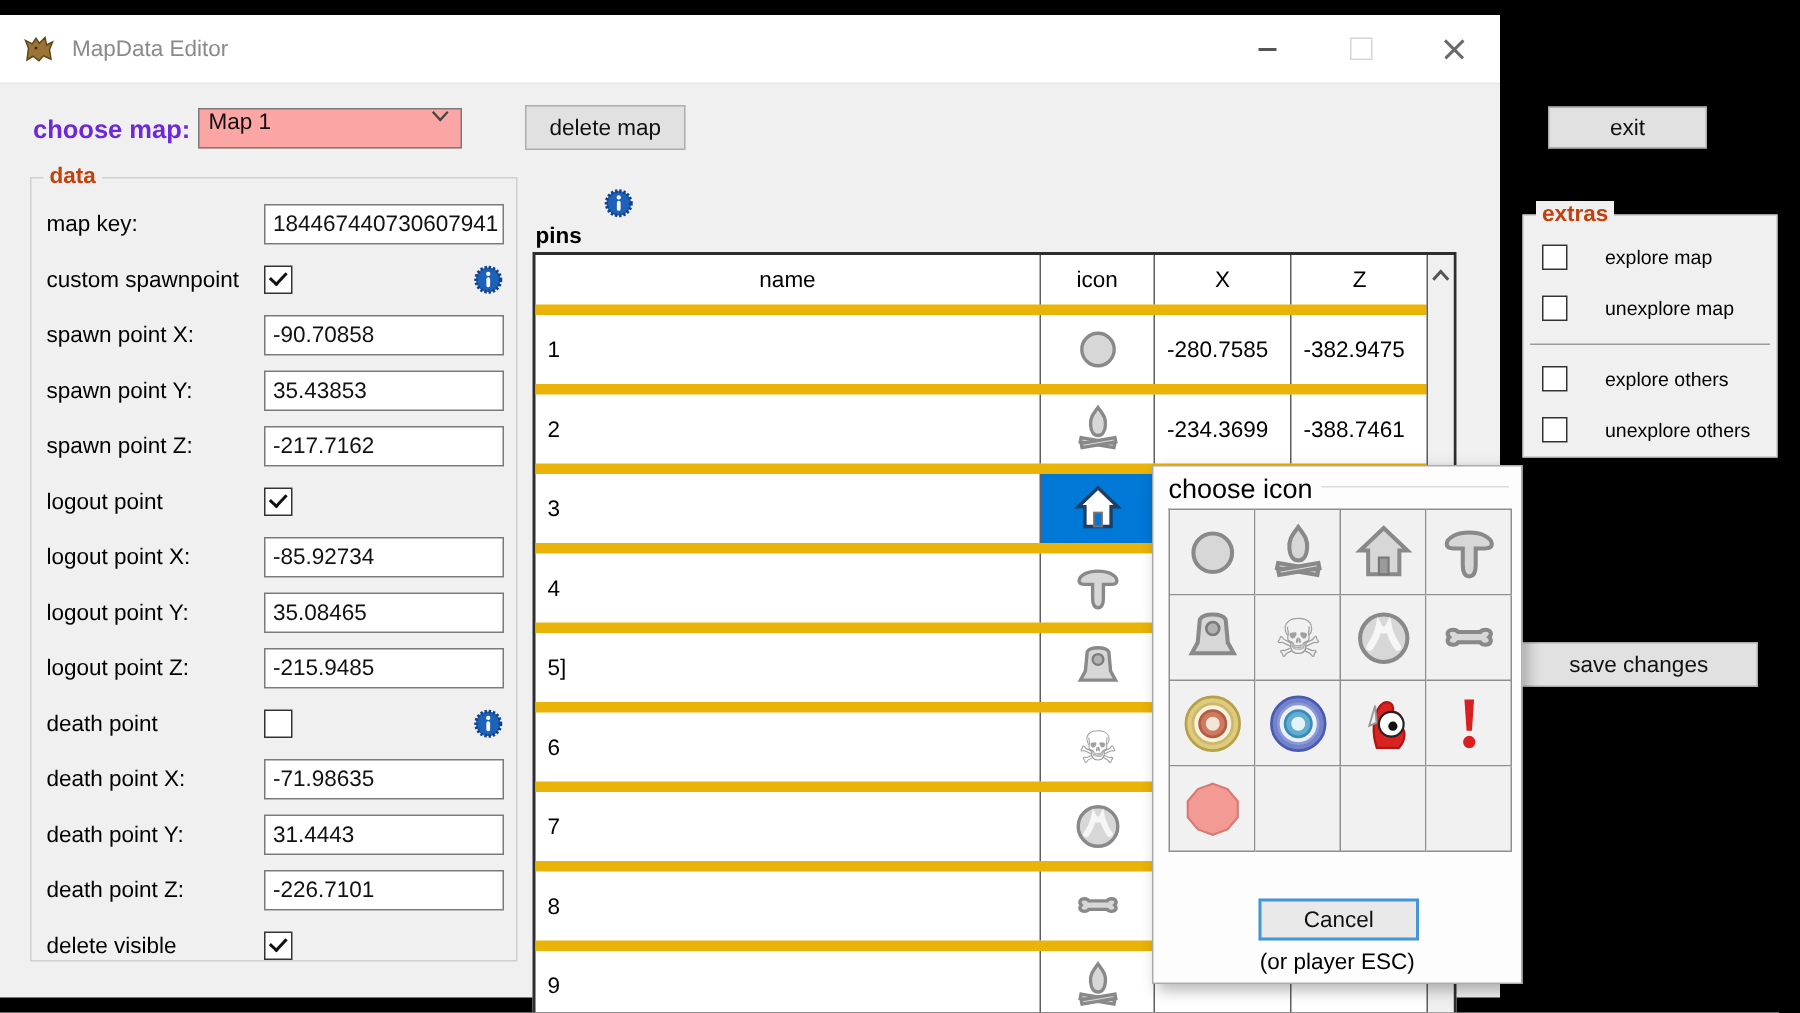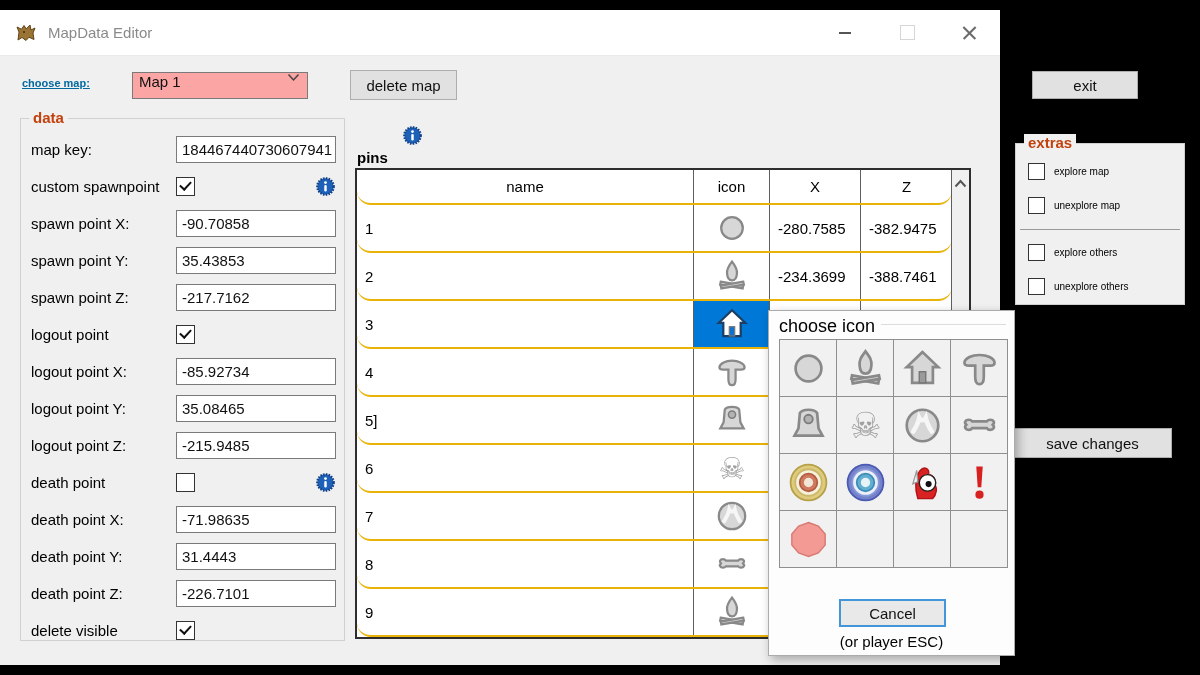--- a/index.html
+++ b/index.html
@@ -15,42 +15,42 @@
   .wbtn { width:62px; height:100%; display:flex; align-items:center; justify-content:center; }
   .glyph-min { width:12px; height:2px; background:#555; }
   .glyph-max { width:13px; height:13px; border:1.5px solid #d6d6d6; }
   .glyph-close { position:relative; width:15px; height:15px; }
   .glyph-close::before,.glyph-close::after { content:""; position:absolute; left:-1px; top:6.5px; width:17px; height:1.6px; background:#6a6a6a; }
   .glyph-close::before { transform:rotate(45deg); }
   .glyph-close::after { transform:rotate(-45deg); }
 
   
   .btn { position:absolute; background:#e1e1e1; border:1px solid #adadad; display:flex; align-items:center; justify-content:center; font-size:15px; color:#111; box-sizing:border-box; }
-  .lbl-bold { font-weight:bold; font-size:11px; color:#0369a1;text-decoration:underline; }
+  .lbl-bold { font-weight:bold; font-size:17px; color:#6d28d9; }
   .combo { position:absolute; background:#fca5a5; border:1px solid #7a7a7a; box-sizing:border-box; display:flex; align-items:flex-start; font-size:15px; color:#111; padding-left:6px; }
   .combo svg { margin-left:auto; margin-right:7px; }
   .fieldset { position:absolute; border:1px solid #d0d0d0; box-sizing:border-box; background:#f0f0f0; }
   .legend { position:absolute; top:-10px; left:8px; background:#f0f0f0; padding:0 4px; font-weight:bold; font-size:15px; color:#c2410c; }
   .textfield { background:#fff; border:1px solid #7a7a7a; font-size:15px; color:#111; padding:0 0 0 5px; box-sizing:border-box; font-family:"Liberation Sans", sans-serif; }
   .checkbox { position:relative; width:19px; height:19px; background:#fff; border:1.6px solid #333; box-sizing:border-box; }
   .checkbox.checked::after { content:""; position:absolute; left:3px; top:3.5px; width:9px; height:5px; border-left:2.2px solid #111; border-bottom:2.2px solid #111; transform:rotate(-47deg); }
   .info-ic { width:21px; height:21px; display:block; }
 
   
   .drow { display:flex; align-items:center; height:28px; margin:0 8px 9px 10px; }
   .drow .flabel { flex:0 0 145px; font-size:15px; color:#000; }
   .drow .textfield { width:160px; height:27px; }
   .drow .spacer { margin-left:auto; }
 
   
   .pins-wrap { position:absolute; left:355px; top:115px; width:622px; }
   .pins-title { position:absolute; left:2px; top:24px; font-weight:bold; font-size:15px; }
   .pins-info { position:absolute; left:47px; top:0px; }
   .pins-table { position:absolute; left:0; top:43px; width:616px; background:#fff; border:2px solid #2e2e2e; box-sizing:border-box; }
-  .p-row { display:flex; border-bottom:2px solid #eab308; height:46px;border-radius:14px; }
+  .p-row { display:flex; border-bottom:7px solid #eab308; height:46px; }
   .p-row.header { height:33px; }
   .p-cell { border-right:1px solid #5f5f5f; box-sizing:border-box; display:flex; align-items:center; font-size:15px; color:#000; overflow:hidden; }
   .p-cell.c-name { width:337px; padding-left:8px; }
   .p-cell.c-icon { width:76px; justify-content:center; }
   .p-cell.c-x { width:91px; padding-left:8px; }
   .p-cell.c-z { width:91px; padding-left:8px; border-right:none; }
   .p-row.header .p-cell { justify-content:center; padding-left:0; }
   .p-scroll { position:absolute; top:0; right:0; width:17px; height:100%; background:#f0f0f0; border-left:1px solid #5f5f5f; }
   .p-scroll svg { position:absolute; left:2px; top:9px; }
   .sel-cell { background:#0078d7; }
@@ -71,21 +71,21 @@
   .popup-title-line { position:absolute; top:13px; left:112px; right:8px; height:1px; background:#dcdcdc; }
   .icon-grid { position:absolute; left:10px; top:28px; display:grid; grid-template-columns:repeat(4,57px); grid-auto-rows:57px; border-top:1px solid #8f8f8f; border-left:1px solid #8f8f8f; }
   .grid-cell { border-right:1px solid #8f8f8f; border-bottom:1px solid #8f8f8f; background:#f1f1f1; display:flex; align-items:center; justify-content:center; }
   .icon-grid .pi { width:43px; height:43px; }
   .cancel-btn { left:70px; top:288px; width:107px; height:28px; border:2px solid #4596d8; background:#e9e9e9; }
   .popup-hint { position:absolute; left:0; top:322px; width:100%; text-align:center; font-size:15px; color:#000; }
 
   
   .extras-item { display:flex; align-items:center; margin:0 8px 13px 12px; height:21px; }
   .extras-item .checkbox { width:17px; height:17px; flex:0 0 17px; }
-  .extras-item .xlabel { margin-left:9px; font-size:10px; color:#000; }
+  .extras-item .xlabel { margin-left:25px; font-size:13px; color:#000; }
   .extras-div { height:1px; background:#9a9a9a; margin:0 4px 12px 4px; }
 </style>
 </head>
 <body>
 
 <div class="stage">
   <div class="window">
 
     <div class="titlebar">
       <svg class="app-icon" viewBox="0 0 24 24">

